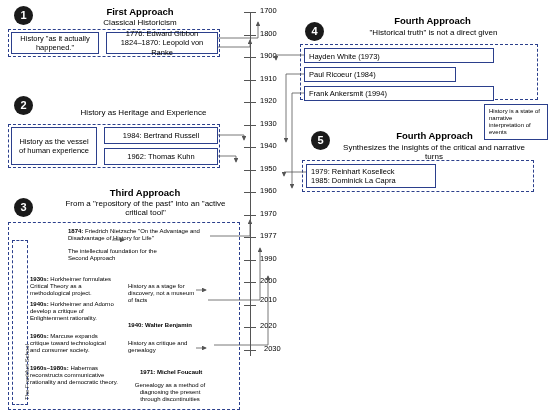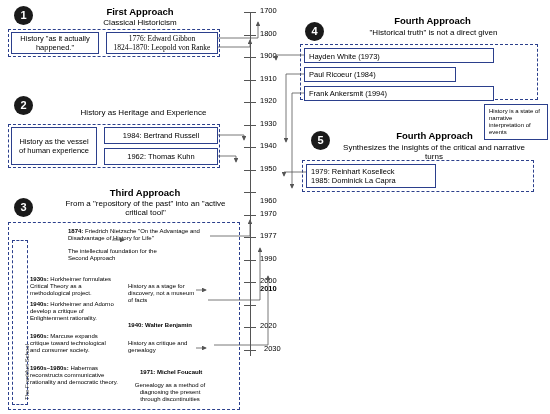--- a/index.html
+++ b/index.html
@@ -71,46 +71,46 @@
       <div class="tl-row" style="left: 260px; top: 73.5px;">1910</div>
       <div class="tl-line" style="left: 244px; top: 102px; width: 12px;"></div>
       <div class="tl-row" style="left: 260px; top: 96px;">1920</div>
       <div class="tl-line" style="left: 244px; top: 124.5px; width: 12px;"></div>
       <div class="tl-row" style="left: 260px; top: 118.5px;">1930</div>
       <div class="tl-line" style="left: 244px; top: 147px; width: 12px;"></div>
       <div class="tl-row" style="left: 260px; top: 141px;">1940</div>
       <div class="tl-line" style="left: 244px; top: 169.5px; width: 12px;"></div>
       <div class="tl-row" style="left: 260px; top: 163.5px;">1950</div>
       <div class="tl-line" style="left: 244px; top: 192px; width: 12px;"></div>
-      <div class="tl-row" style="left: 260px; top: 196px;">1960</div>
+      <div class="tl-row" style="left: 260px; top: 186px;">1960</div>
       <div class="tl-line" style="left: 244px; top: 214.5px; width: 12px;"></div>
       <div class="tl-row" style="left: 260px; top: 208.5px;">1970</div>
       <div class="tl-line" style="left: 244px; top: 237px; width: 12px;"></div>
       <div class="tl-row" style="left: 260px; top: 231px;">1977</div>
       <div class="tl-line" style="left: 244px; top: 259.5px; width: 12px;"></div>
       <div class="tl-row" style="left: 260px; top: 253.5px;">1990</div>
       <div class="tl-line" style="left: 244px; top: 282px; width: 12px;"></div>
       <div class="tl-row" style="left: 260px; top: 276px;">2000</div>
       <div class="tl-line" style="left: 244px; top: 304.5px; width: 12px;"></div>
-      <div class="tl-row" style="left: 260px; top: 284px; font-weight: bold;">2010</div>
+      <div class="tl-row" style="left: 260px; top: 295px;">2010</div>
       <div class="tl-line" style="left: 244px; top: 327px; width: 12px;"></div>
       <div class="tl-row" style="left: 260px; top: 321px;">2020</div>
       <div class="tl-line" style="left: 244px; top: 349.5px; width: 12px;"></div>
       <div class="tl-row" style="left: 264px; top: 343.5px;">2030</div>
     </div>
 
   <div class="num-circle" style="left:14px;top:6px;">1</div>
   <div class="hdr-title" style="left:60px;top:7px;width:160px;">First Approach</div>
   <div class="hdr-sub" style="left:60px;top:18px;width:160px;">Classical Historicism</div>
 
   <div class="dashed" style="left:8px;top:29px;width:212px;height:28px;"></div>
   <div class="box center" style="left:11px;top:32px;width:88px;height:22px;display:flex;align-items:center;justify-content:center;">
     <span>History "as it actually happened."</span>
   </div>
-  <div class="box center" style="left:106px;top:32px;width:112px;height:22px;display:flex;align-items:center;justify-content:center;white-space:pre-line;font-family:Liberation Serif, serif;">
+  <div class="box center" style="left:106px;top:32px;width:112px;height:22px;display:flex;align-items:center;justify-content:center;white-space:pre-line;">
     <span>1776: Edward Gibbon
 1824–1870: Leopold von Ranke</span>
   </div>
 
   <div class="num-circle" style="left:14px;top:96px;">2</div>
   <div class="hdr-sub" style="left:46px;top:108px;width:195px;">History as Heritage and Experience</div>
 
   <div class="dashed" style="left:8px;top:124px;width:212px;height:44px;"></div>
   <div class="box center" style="left:11px;top:127px;width:86px;height:38px;display:flex;align-items:center;justify-content:center;">
     <span>History as the vessel of human experience</span>

